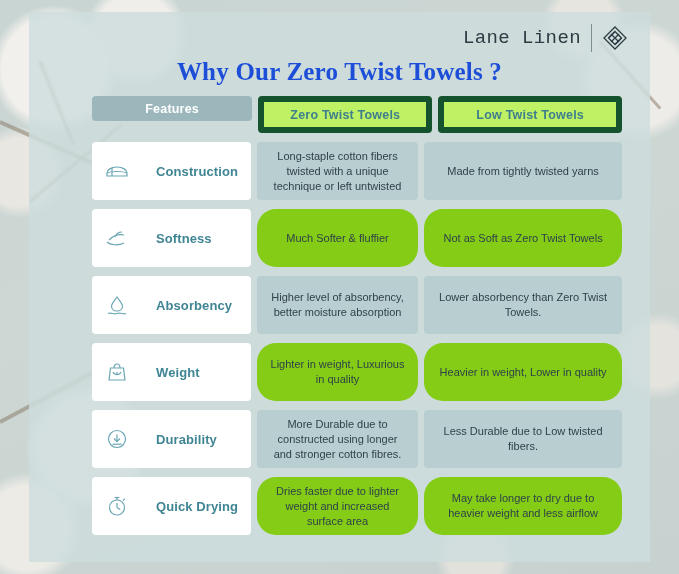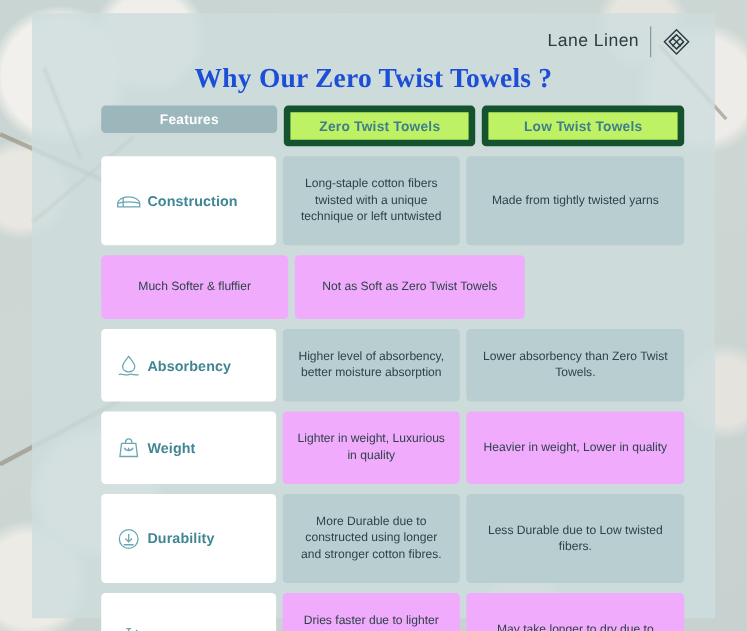--- a/index.html
+++ b/index.html
@@ -57,22 +57,22 @@
   
   .brand {
     position: absolute;
     right: 22px;
     top: 12px;
     display: flex;
     align-items: center;
     gap: 10px;
   }
   .brand-name {
-    font-family: Liberation Sans, sans-serif;
-    font-size: 16px;
+    font-family: Liberation Mono, monospace;
+    font-size: 19px;
     letter-spacing: .4px;
     color: #2e3b42;
   }
   .brand-sep {
     width: 1px;
     height: 28px;
     background: #7e8f94;
   }
   .brand-mark svg { display: block; }
 
@@ -131,21 +131,21 @@
     color: #ffffff;
   }
 
   
   .feature {
     width: 168px;
     background: #ffffff;
     border-radius: 4px;
     display: flex;
     align-items: center;
-    gap: 0;
+    gap: 22px;
     padding: 0 6px 0 8px;
     box-sizing: border-box;
     min-height: 58px;
   }
   .feature .icon-wrap {
     width: 34px;
     height: 34px;
     flex: 0 0 34px;
     display: flex;
     align-items: center;
@@ -164,29 +164,29 @@
   .cell {
     border-radius: 4px;
     background: #b9ced0;
     color: #2f4249;
     font-size: 11px;
     line-height: 15px;
     text-align: center;
     display: flex;
     align-items: center;
     justify-content: center;
-    padding: 18px 10px;
+    padding: 6px 10px;
     box-sizing: border-box;
     min-height: 58px;
   }
   .cell.zero { width: 170px; }
   .cell.low  { width: 209px; }
 
   
-  .row.alt .cell { background: #f0abfc; }
+  .row.alt .cell { background: #84cc16; border-radius: 19px; }
 </style>
 </head>
 <body>
 
 <div class="bg">
   <div class="branch b1"></div>
   <div class="branch b2"></div>
   <div class="branch b3"></div>
   <div class="branch b4"></div>
   <div class="branch b5"></div>
@@ -228,20 +228,30 @@
             <path d="M8 9.6 C8 12 8 15 8 18"></path>
           </svg>
         </span>
         <span class="flabel">Construction</span>
       </div>
       <div class="cell zero">Long-staple cotton fibers twisted with a unique technique or left untwisted</div>
       <div class="cell low">Made from tightly twisted yarns</div>
     </div>
 
     <div class="row alt">
+      <div class="feature">
+        <span class="icon-wrap">
+          <svg width="26" height="26" viewBox="0 0 26 26" fill="none" stroke="#6aa6b4" stroke-width="1.2">
+            <path d="M3 17 C6 20 14 21 20 18"></path>
+            <path d="M5 15 C9 11 15 9 20 10"></path>
+            <path d="M11 12 C12 9 15 7 18 7"></path>
+          </svg>
+        </span>
+        <span class="flabel">Softness</span>
+      </div>
       <div class="cell zero">Much Softer &amp; fluffier</div>
       <div class="cell low">Not as Soft as Zero Twist Towels</div>
     </div>
 
     <div class="row">
       <div class="feature">
         <span class="icon-wrap">
           <svg width="26" height="26" viewBox="0 0 26 26" fill="none" stroke="#6aa6b4" stroke-width="1.2">
             <path d="M13 5 C16 9 18.5 11.5 18.5 14.2 C18.5 17.2 16 19 13 19 C10 19 7.5 17.2 7.5 14.2 C7.5 11.5 10 9 13 5 Z"></path>
             <path d="M4 21.5 C7 20 10 23 13 21.5 C16 20 19 23 22 21.5"></path>

